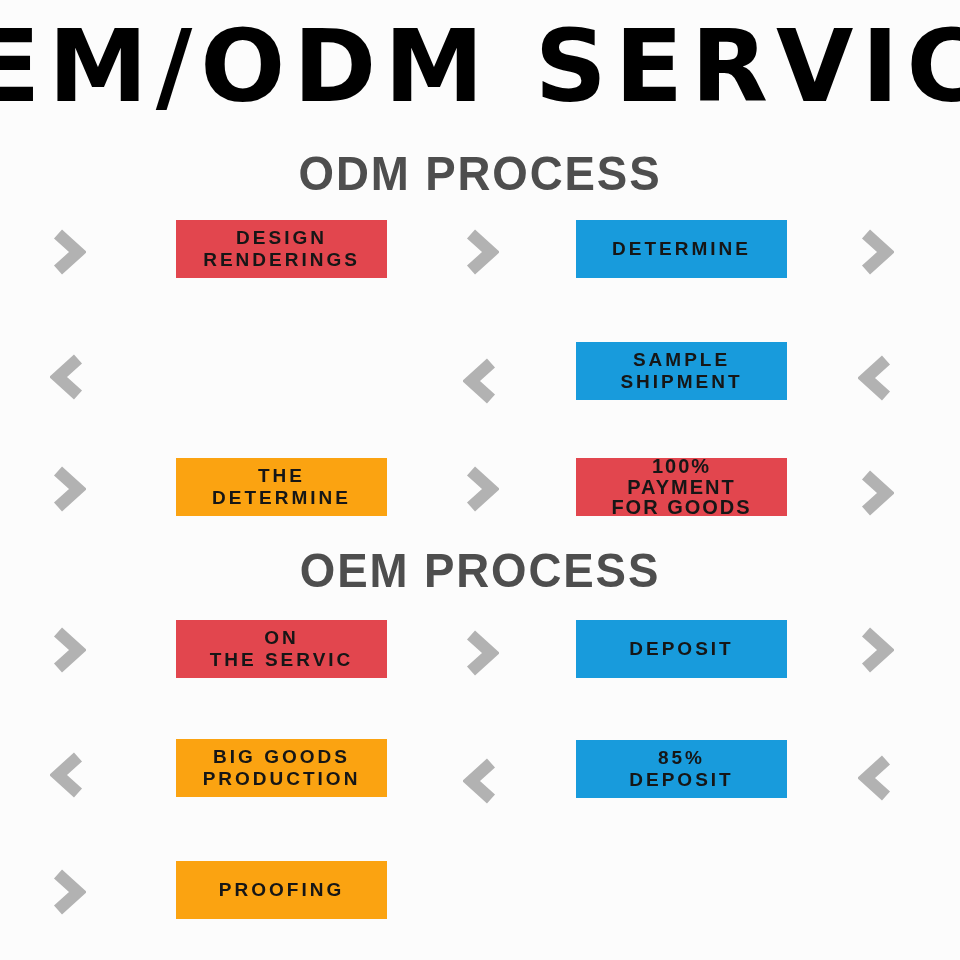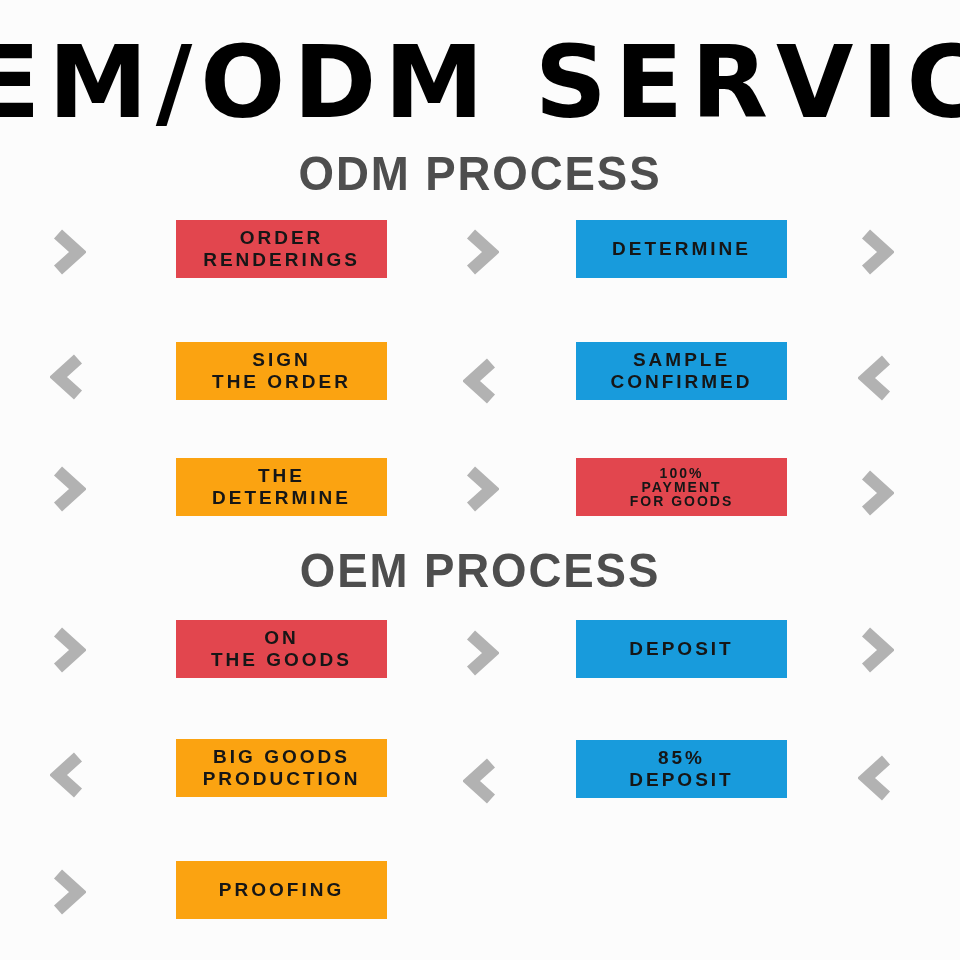--- a/index.html
+++ b/index.html
@@ -13,41 +13,41 @@
     background:var(--background);
     font-family:"Liberation Sans", sans-serif;
   }
   .canvas{position:relative;width:960px;height:960px;overflow:hidden;}
 
   .title{
     position:absolute;top:6px;left:0;width:960px;height:122px;
     display:flex;align-items:center;justify-content:center;
     font-family:"DejaVu Sans", sans-serif;
     font-weight:bold;font-size:100px;letter-spacing:8px;line-height:1;
-    color:var(--title_text);white-space:nowrap;margin-top:16px;
+    color:var(--title_text);white-space:nowrap;
   }
 
   .section-heading{
     position:absolute;left:0;width:960px;text-align:center;
     font-weight:bold;font-size:48px;letter-spacing:2px;line-height:1;
     color:var(--heading);white-space:nowrap;
     transform:scaleX(.95);transform-origin:center;
   }
   .heading-odm{top:150px;}
   .heading-oem{top:547px;}
 
   .box{
     position:absolute;width:211px;height:58px;
     display:flex;align-items:center;justify-content:center;
     text-align:center;
     font-weight:bold;font-size:19px;line-height:1.16;letter-spacing:3px;
     color:var(--box_text);
     white-space:pre-line;
   }
-  .box.small{font-size:14px;line-height:1.02;letter-spacing:2px;}
+  .box.small{font-size:20px;line-height:1.02;letter-spacing:2px;}
   .box.red{background:var(--red);}
   .box.blue{background:var(--blue);}
   .box.orange{background:var(--orange);}
   .col-left{left:176px;}
   .col-right{left:576px;}
 
   .arrow{
     position:absolute;width:36px;height:46px;color:var(--arrow);
   }
   .arrow svg{width:100%;height:100%;display:block;}
@@ -62,48 +62,46 @@
 
   <div class="title">EM/ODM SERVIC</div>
 
   <div class="section-heading heading-odm">ODM PROCESS</div>
 
   <div class="arrow ax-left" style="top:229px">
     <svg viewBox="0 0 36 46">
         <path d="M8 5 L28 23 L8 41" fill="none" stroke="currentColor" stroke-width="12"></path>
       </svg>
   </div>
-  <div class="box red col-left" style="top:220px">ORDER
+  <div class="box red col-left" style="top:220px">DESIGN
 RENDERINGS</div>
   <div class="arrow ax-mid" style="top:229px">
     <svg viewBox="0 0 36 46">
         <path d="M8 5 L28 23 L8 41" fill="none" stroke="currentColor" stroke-width="12"></path>
       </svg>
   </div>
   <div class="box blue col-right" style="top:220px">DETERMINE</div>
   <div class="arrow ax-right" style="top:229px">
     <svg viewBox="0 0 36 46">
         <path d="M8 5 L28 23 L8 41" fill="none" stroke="currentColor" stroke-width="12"></path>
       </svg>
   </div>
 
   <div class="arrow ax-left" style="top:354px">
     <svg viewBox="0 0 36 46">
         <path d="M28 5 L8 23 L28 41" fill="none" stroke="currentColor" stroke-width="12"></path>
       </svg>
   </div>
-  <div class="box orange col-left" style="top:342px">SIGN
-THE ORDER</div>
   <div class="arrow ax-mid" style="top:358px">
     <svg viewBox="0 0 36 46">
         <path d="M28 5 L8 23 L28 41" fill="none" stroke="currentColor" stroke-width="12"></path>
       </svg>
   </div>
   <div class="box blue col-right" style="top:342px">SAMPLE
-CONFIRMED</div>
+SHIPMENT</div>
   <div class="arrow ax-right" style="top:355px">
     <svg viewBox="0 0 36 46">
         <path d="M28 5 L8 23 L28 41" fill="none" stroke="currentColor" stroke-width="12"></path>
       </svg>
   </div>
 
   <div class="arrow ax-left" style="top:466px">
     <svg viewBox="0 0 36 46">
         <path d="M8 5 L28 23 L8 41" fill="none" stroke="currentColor" stroke-width="12"></path>
       </svg>
@@ -125,21 +123,21 @@
   </div>
 
   <div class="section-heading heading-oem">OEM PROCESS</div>
 
   <div class="arrow ax-left" style="top:627px">
     <svg viewBox="0 0 36 46">
         <path d="M8 5 L28 23 L8 41" fill="none" stroke="currentColor" stroke-width="12"></path>
       </svg>
   </div>
   <div class="box red col-left" style="top:620px">ON
-THE GOODS</div>
+THE SERVIC</div>
   <div class="arrow ax-mid" style="top:630px">
     <svg viewBox="0 0 36 46">
         <path d="M8 5 L28 23 L8 41" fill="none" stroke="currentColor" stroke-width="12"></path>
       </svg>
   </div>
   <div class="box blue col-right" style="top:620px">DEPOSIT</div>
   <div class="arrow ax-right" style="top:627px">
     <svg viewBox="0 0 36 46">
         <path d="M8 5 L28 23 L8 41" fill="none" stroke="currentColor" stroke-width="12"></path>
       </svg>

